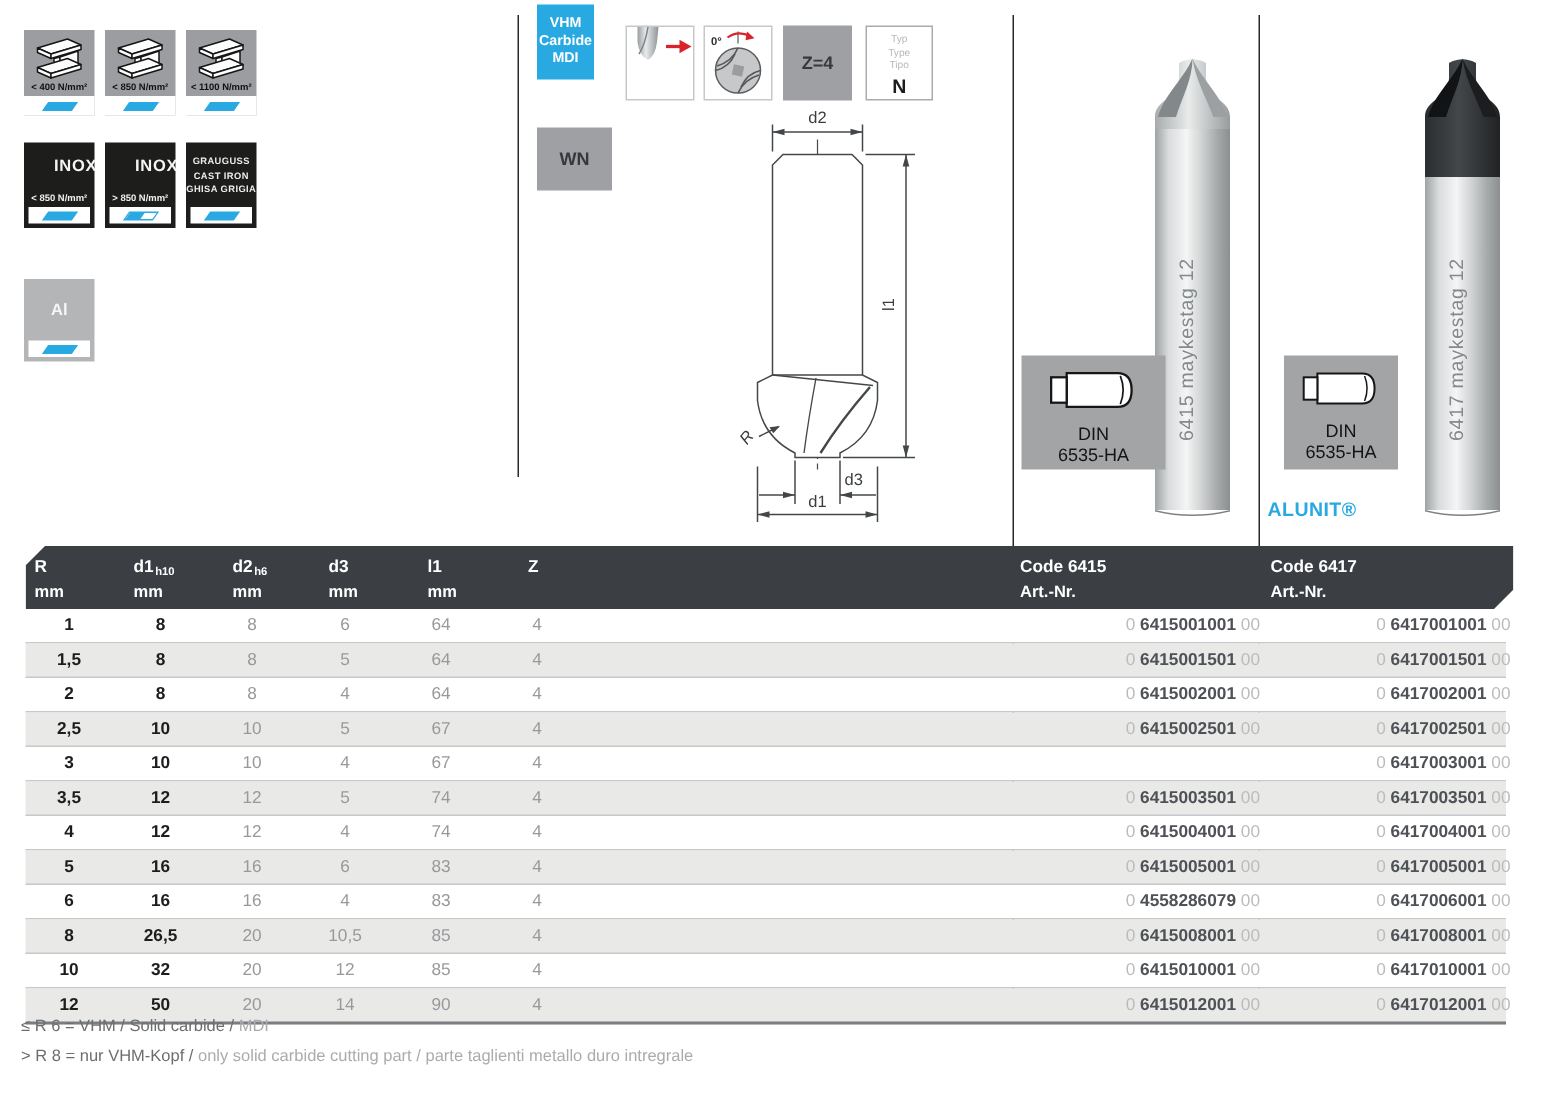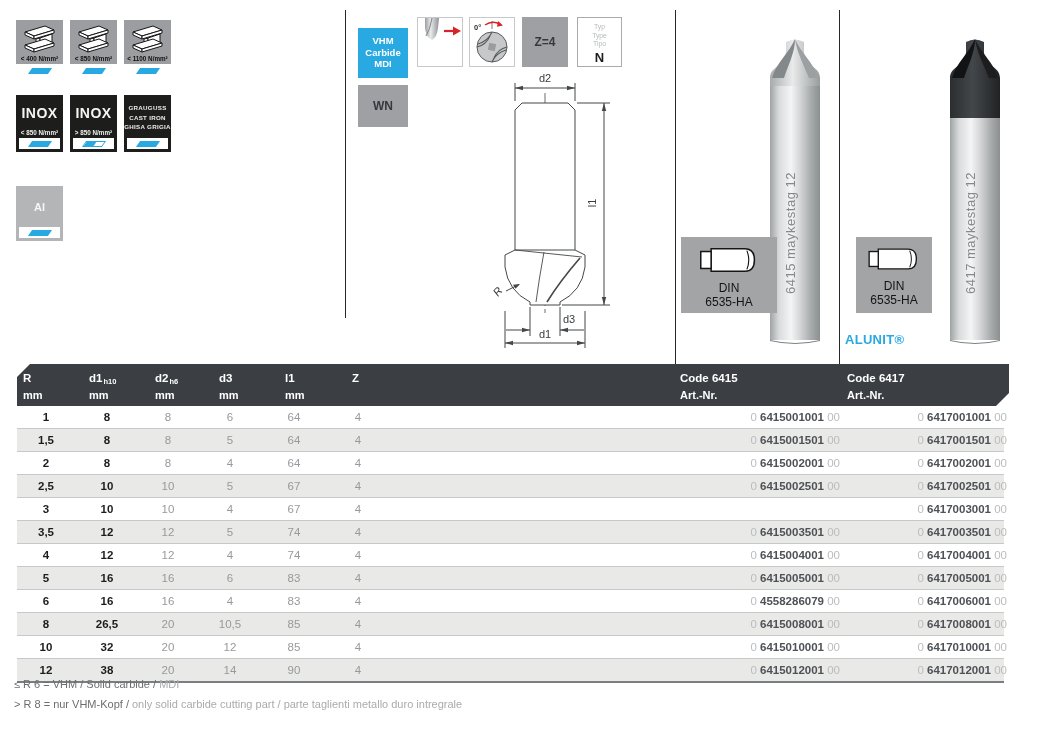--- a/index.html
+++ b/index.html
@@ -20,31 +20,31 @@
   .badge .beam-wrap{position:absolute;top:3px;left:0;right:0;display:flex;justify-content:center;}
   .steel-lbl{position:absolute;bottom:15px;left:0;right:0;text-align:center;
              font-size:6.3px;font-weight:bold;color:#101010;letter-spacing:0px;}
   .strip{position:absolute;bottom:0;left:0;right:0;height:13px;background:#fff;
          display:flex;align-items:center;justify-content:center;}
   .strip.inset{left:3px;right:3px;bottom:3px;height:11px;}
   .para{width:20px;height:6px;background:#29a9e1;transform:skewX(-35deg);}
   .para-half{width:20px;height:6px;transform:skewX(-35deg);box-sizing:border-box;
              border:1.5px solid #29a9e1;background:#fff;overflow:hidden;position:relative;}
   .para-half .fill{position:absolute;left:0;top:0;bottom:0;width:58%;background:#29a9e1;}
-  .inox-name{margin-top:10px;text-align:center;font-size:14px;font-weight:bold;
-             color:#f5f5f5;letter-spacing:0.5px;}
+  .inox-name{margin-top:10px;text-align:left;font-size:11px;font-weight:bold;
+             color:#f5f5f5;letter-spacing:0.5px;padding-left:20px;}
   .inox-sub{position:absolute;bottom:16px;left:0;right:0;text-align:center;
             font-size:6.3px;font-weight:bold;color:#f0f0f0;}
   .cast-lines{margin-top:8px;text-align:center;font-size:6.2px;font-weight:bold;
               color:#ececec;line-height:9.5px;letter-spacing:0.3px;}
   .al-lbl{margin-top:15px;text-align:center;font-size:11px;font-weight:bold;color:#f6f6f6;}
 
   
   .spec{position:absolute;box-sizing:border-box;}
-  .spec.cyan{left:358px;top:28px;width:50px;height:50px;background:#29a9e1;
+  .spec.cyan{left:358px;top:3px;width:38px;height:50px;background:#29a9e1;
              color:#fff;font-weight:bold;font-size:9.5px;line-height:11.5px;
              text-align:center;padding-top:7px;}
   .spec.white{background:#fff;border:1px solid #c6c8c9;}
   .spec.i2{left:417px;top:17px;width:46px;height:50px;}
   .spec.i3{left:469px;top:17px;width:46px;height:50px;}
   .spec.gray{background:#9ea0a3;color:#35383c;font-weight:bold;font-size:12px;
              display:flex;align-items:center;justify-content:center;}
   .spec.z4{left:522px;top:17px;width:46px;height:50px;}
   .spec.typ{left:577px;top:17px;width:45px;height:50px;background:#fff;border:1px solid #a9abac;
             text-align:center;padding-top:5px;}
@@ -531,21 +531,21 @@
           <span class="cell c-d1">32</span>
           <span class="cell c-d2">20</span>
           <span class="cell c-d3">12</span>
           <span class="cell c-l1">85</span>
           <span class="cell c-z">4</span>
           <span class="cell code c-c1"><span>0 </span><span class="num">6415010001</span><span> 00</span></span>
           <span class="cell code c-c2"><span>0 </span><span class="num">6417010001</span><span> 00</span></span>
         </div>
         <div class="trow alt">
           <span class="cell c-r">12</span>
-          <span class="cell c-d1">38</span>
+          <span class="cell c-d1">50</span>
           <span class="cell c-d2">20</span>
           <span class="cell c-d3">14</span>
           <span class="cell c-l1">90</span>
           <span class="cell c-z">4</span>
           <span class="cell code c-c1"><span>0 </span><span class="num">6415012001</span><span> 00</span></span>
           <span class="cell code c-c2"><span>0 </span><span class="num">6417012001</span><span> 00</span></span>
         </div>
       </div>
   </div>
 

